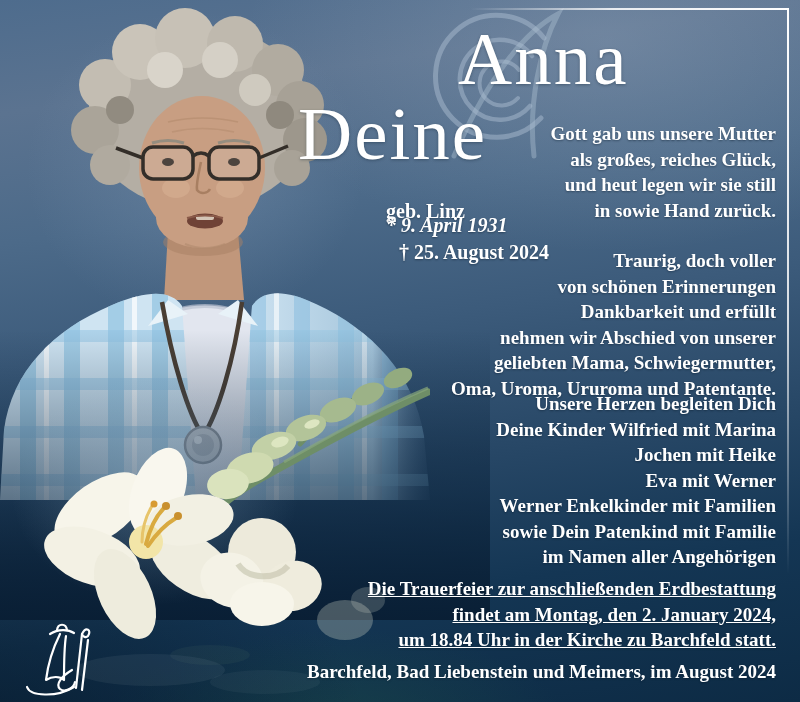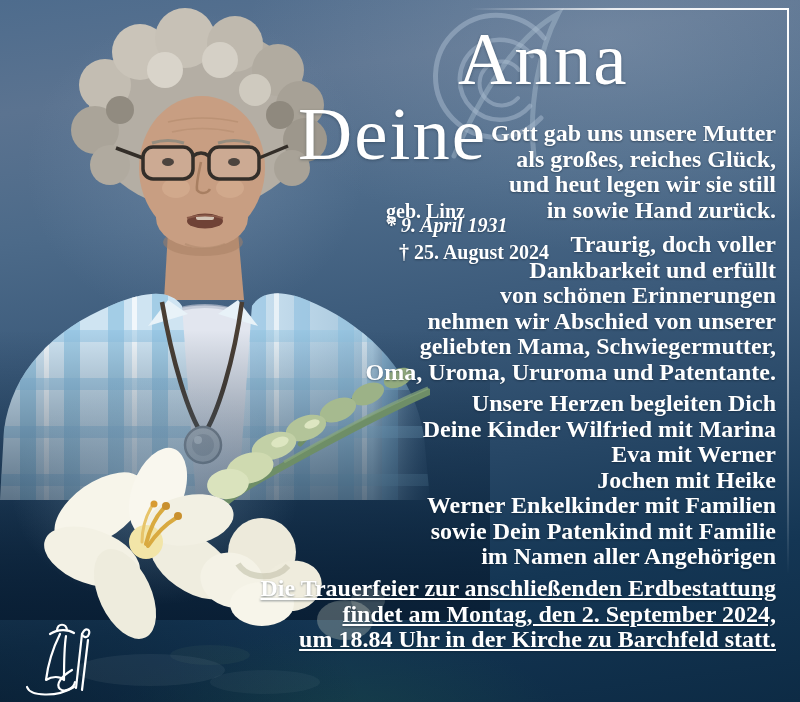--- a/index.html
+++ b/index.html
@@ -46,25 +46,25 @@
   .last-name{left:298px;top:95px;}
   .meta{
     position:absolute;left:386px;font-weight:700;font-size:20px;line-height:24px;
     text-shadow:0 1px 2px rgba(8,24,40,0.45);white-space:nowrap;
   }
   .maiden{top:199px;}
   .birth{top:213px;font-style:italic;}
   .death{top:240px;margin-left:13px;}
   .para{
     position:absolute;right:24px;width:560px;text-align:right;
-    font-weight:700;font-size:24px;line-height:25.5px;
+    font-weight:700;font-size:19px;line-height:25.5px;
     text-shadow:0 1px 2px rgba(8,24,40,0.45);
   }
   .verse{top:121px;}
-  .tribute{top:232px;}
+  .tribute{top:248px;}
   .mourners{top:391px;}
   .funeral{top:576px;text-decoration:underline;}
   .closing{top:659px;}
   .logo{position:absolute;left:22px;top:608px;}
 </style>
 </head>
 <body>
 
 <div class="stage">
   <div class="bg"></div>
@@ -243,43 +243,44 @@
 
   <div class="para verse">
     <div>Gott gab uns unsere Mutter</div>
     <div>als großes, reiches Glück,</div>
     <div>und heut legen wir sie still</div>
     <div>in sowie Hand zurück.</div>
   </div>
 
   <div class="para tribute">
     <div>Traurig, doch voller</div>
+    <div>von schönen Erinnerungen</div>
     <div>Dankbarkeit und erfüllt</div>
-    <div>von schönen Erinnerungen</div>
     <div>nehmen wir Abschied von unserer</div>
     <div>geliebten Mama, Schwiegermutter,</div>
     <div>Oma, Uroma, Ururoma und Patentante.</div>
   </div>
 
   <div class="para mourners">
     <div>Unsere Herzen begleiten Dich</div>
     <div>Deine Kinder Wilfried mit Marina</div>
+    <div>Jochen mit Heike</div>
     <div>Eva mit Werner</div>
-    <div>Jochen mit Heike</div>
     <div>Werner Enkelkinder mit Familien</div>
     <div>sowie Dein Patenkind mit Familie</div>
     <div>im Namen aller Angehörigen</div>
   </div>
 
   <div class="para funeral">
     <div>Die Trauerfeier zur anschließenden Erdbestattung</div>
-    <div>findet am Montag, den 2. September 2024,</div>
+    <div>findet am Montag, den 2. January 2024,</div>
     <div>um 18.84 Uhr in der Kirche zu Barchfeld statt.</div>
   </div>
 
+  <div class="para closing">Barchfeld, Bad Liebenstein und Meimers, im August 2024</div>
 
   <svg class="logo" width="88" height="90" viewBox="0 0 88 90">
     <g stroke="#ffffff" stroke-width="2.2" fill="none" stroke-linecap="round" stroke-linejoin="round">
       <path d="M5,79 C8,88 34,90 52,79"></path>
       <path d="M50,62 C40,68 33,76 38,81 C43,85 52,80 53,74"></path>
       <path d="M38,26 C32,38 26,56 24,72 C30,68 38,68 42,72 C42,58 42,40 44,28"></path>
       <path d="M28,26 C36,21 46,21 52,25"></path>
       <path d="M35,22 C36,15 44,15 45,22"></path>
       <path d="M60,26 L54,80"></path>
       <path d="M60,26 C64,18 70,22 66,28 C64,30 61,29 60,26"></path>

